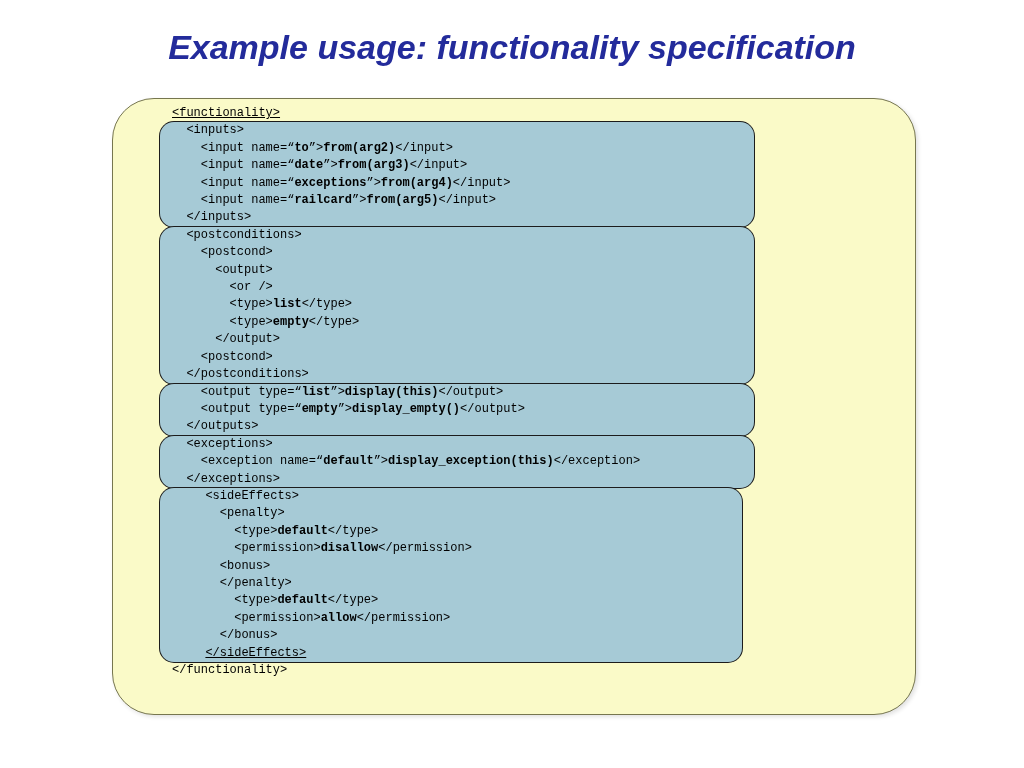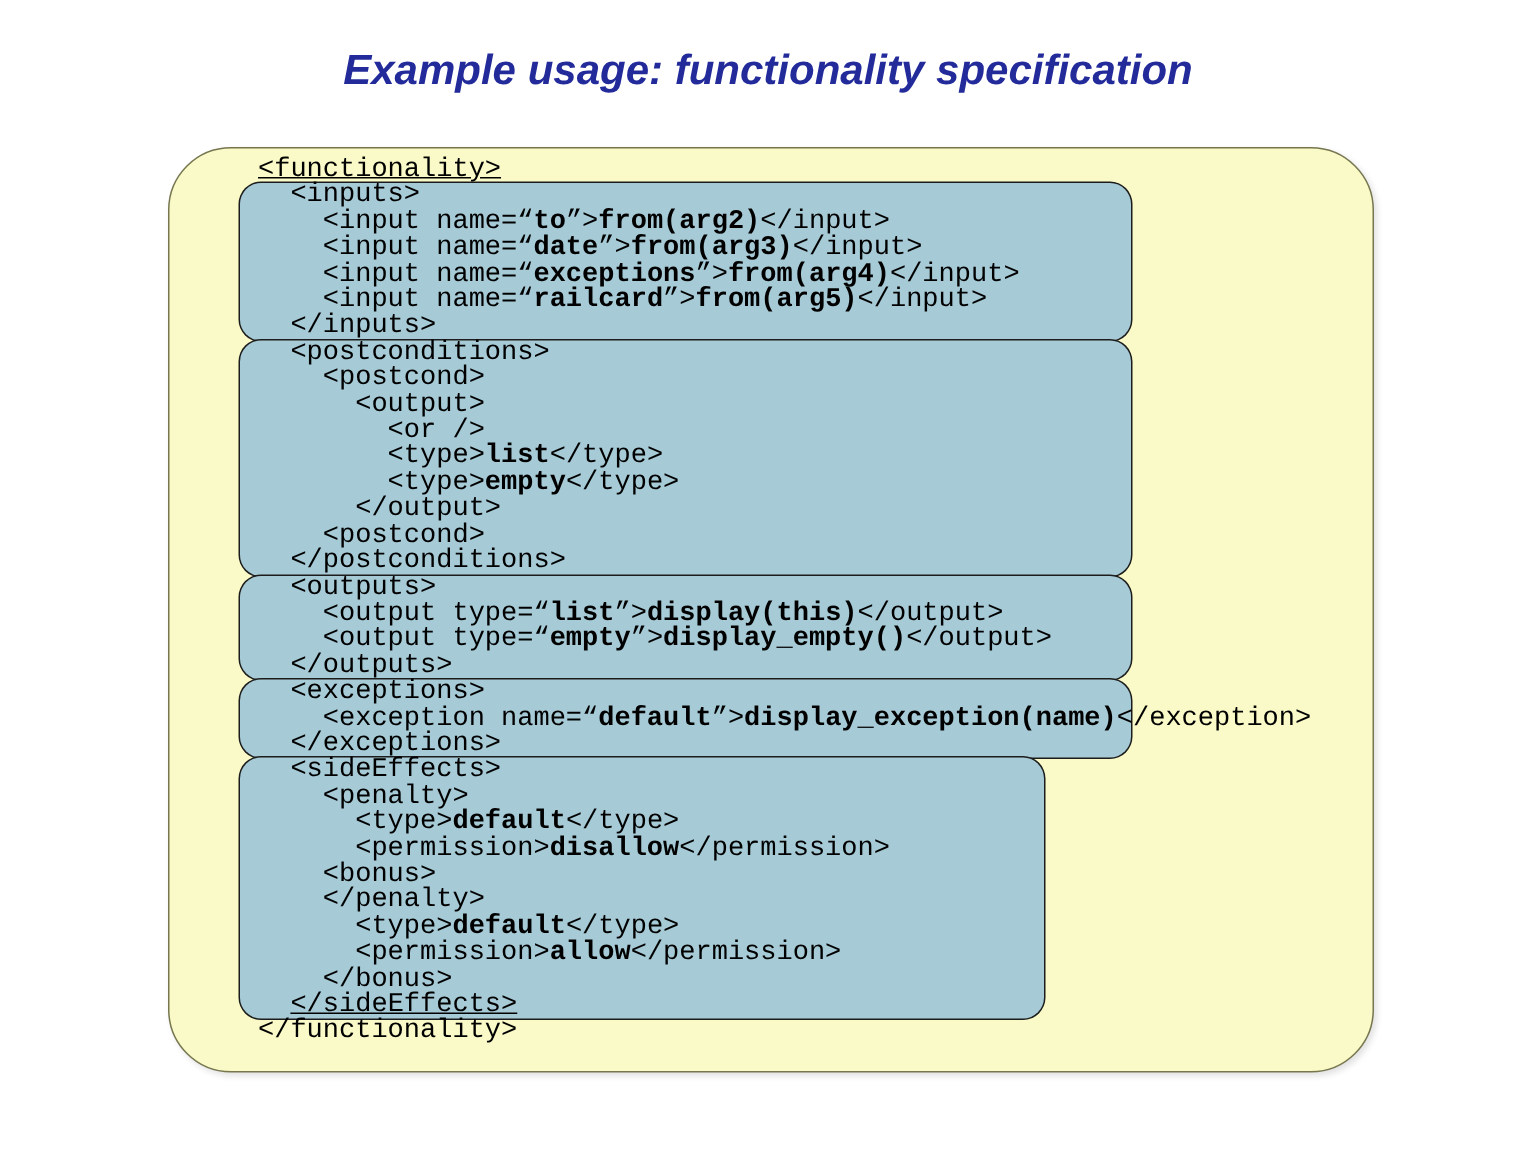--- a/index.html
+++ b/index.html
@@ -5,44 +5,44 @@
   * { margin: 0; padding: 0; box-sizing: border-box; }
   html, body { width: 1024px; height: 768px; background: #ffffff; overflow: hidden; }
   .slide {
     position: relative; width: 1024px; height: 768px;
     background: #ffffff;
     font-family: "Liberation Sans", sans-serif;
   }
   .title {
     position: absolute; top: 30px; left: 0; width: 100%;
     text-align: center;
-    font-size: 28px; line-height: 34px;
+    font-size: 34px; line-height: 34px;
     font-weight: bold; font-style: italic;
     color: var(--title-color, #232b9b);
   }
   .panel {
     position: absolute; left: 112px; top: 98px;
     width: 804px; height: 617px;
     background: var(--panel-bg, #fafac8);
     border: 1px solid #76764f;
     border-radius: 42px;
     box-shadow: 2px 2px 4px rgba(0,0,0,0.12);
   }
   .code-area {
     position: absolute; left: 160px; top: 105px; width: 594px;
     font-family: "Liberation Mono", "DejaVu Sans Mono", monospace;
-    font-size: 18px; line-height: 17.4px; color: #000000;
+    font-size: 12px; line-height: 17.4px; color: #000000;
   }
   .code-section { width: 100%; }
   .code-box {
     background: var(--box-bg, #a6cad6);
     border-radius: 14px;
     box-shadow: 0 0 0 1px #1c1c1c;
   }
-  .sec-5 { width: 536px; }
+  .sec-5 { width: 582px; padding-left: 19px; }
   .code-line { white-space: pre; padding-left: 12px; }
   .b { font-weight: bold; }
   .u { text-decoration: underline; }
 </style>
 </head>
 <body>
 
 <div class="slide">
   <div class="title">Example usage: functionality specification</div>
   <div class="panel"></div>
@@ -63,28 +63,27 @@
         <div class="code-line"><span>    &lt;postcond&gt;</span></div>
         <div class="code-line"><span>      &lt;output&gt;</span></div>
         <div class="code-line"><span>        &lt;or /&gt;</span></div>
         <div class="code-line"><span>        &lt;type&gt;</span><span class="b">list</span><span>&lt;/type&gt;</span></div>
         <div class="code-line"><span>        &lt;type&gt;</span><span class="b">empty</span><span>&lt;/type&gt;</span></div>
         <div class="code-line"><span>      &lt;/output&gt;</span></div>
         <div class="code-line"><span>    &lt;postcond&gt;</span></div>
         <div class="code-line"><span>  &lt;/postconditions&gt;</span></div>
       </div>
       <div class="code-section sec-3 code-box">
-        <div class="code-line"><span>  &lt;outputs&gt;</span></div>
         <div class="code-line"><span>    &lt;output type=“</span><span class="b">list</span><span>”&gt;</span><span class="b">display(this)</span><span>&lt;/output&gt;</span></div>
         <div class="code-line"><span>    &lt;output type=“</span><span class="b">empty</span><span>”&gt;</span><span class="b">display_empty()</span><span>&lt;/output&gt;</span></div>
         <div class="code-line"><span>  &lt;/outputs&gt;</span></div>
       </div>
       <div class="code-section sec-4 code-box">
         <div class="code-line"><span>  &lt;exceptions&gt;</span></div>
-        <div class="code-line"><span>    &lt;exception name=“</span><span class="b">default</span><span>”&gt;</span><span class="b">display_exception(name)</span><span>&lt;/exception&gt;</span></div>
+        <div class="code-line"><span>    &lt;exception name=“</span><span class="b">default</span><span>”&gt;</span><span class="b">display_exception(this)</span><span>&lt;/exception&gt;</span></div>
         <div class="code-line"><span>  &lt;/exceptions&gt;</span></div>
       </div>
       <div class="code-section sec-5 code-box">
         <div class="code-line"><span>  &lt;sideEffects&gt;</span></div>
         <div class="code-line"><span>    &lt;penalty&gt;</span></div>
         <div class="code-line"><span>      &lt;type&gt;</span><span class="b">default</span><span>&lt;/type&gt;</span></div>
         <div class="code-line"><span>      &lt;permission&gt;</span><span class="b">disallow</span><span>&lt;/permission&gt;</span></div>
         <div class="code-line"><span>    &lt;bonus&gt;</span></div>
         <div class="code-line"><span>    &lt;/penalty&gt;</span></div>
         <div class="code-line"><span>      &lt;type&gt;</span><span class="b">default</span><span>&lt;/type&gt;</span></div>

